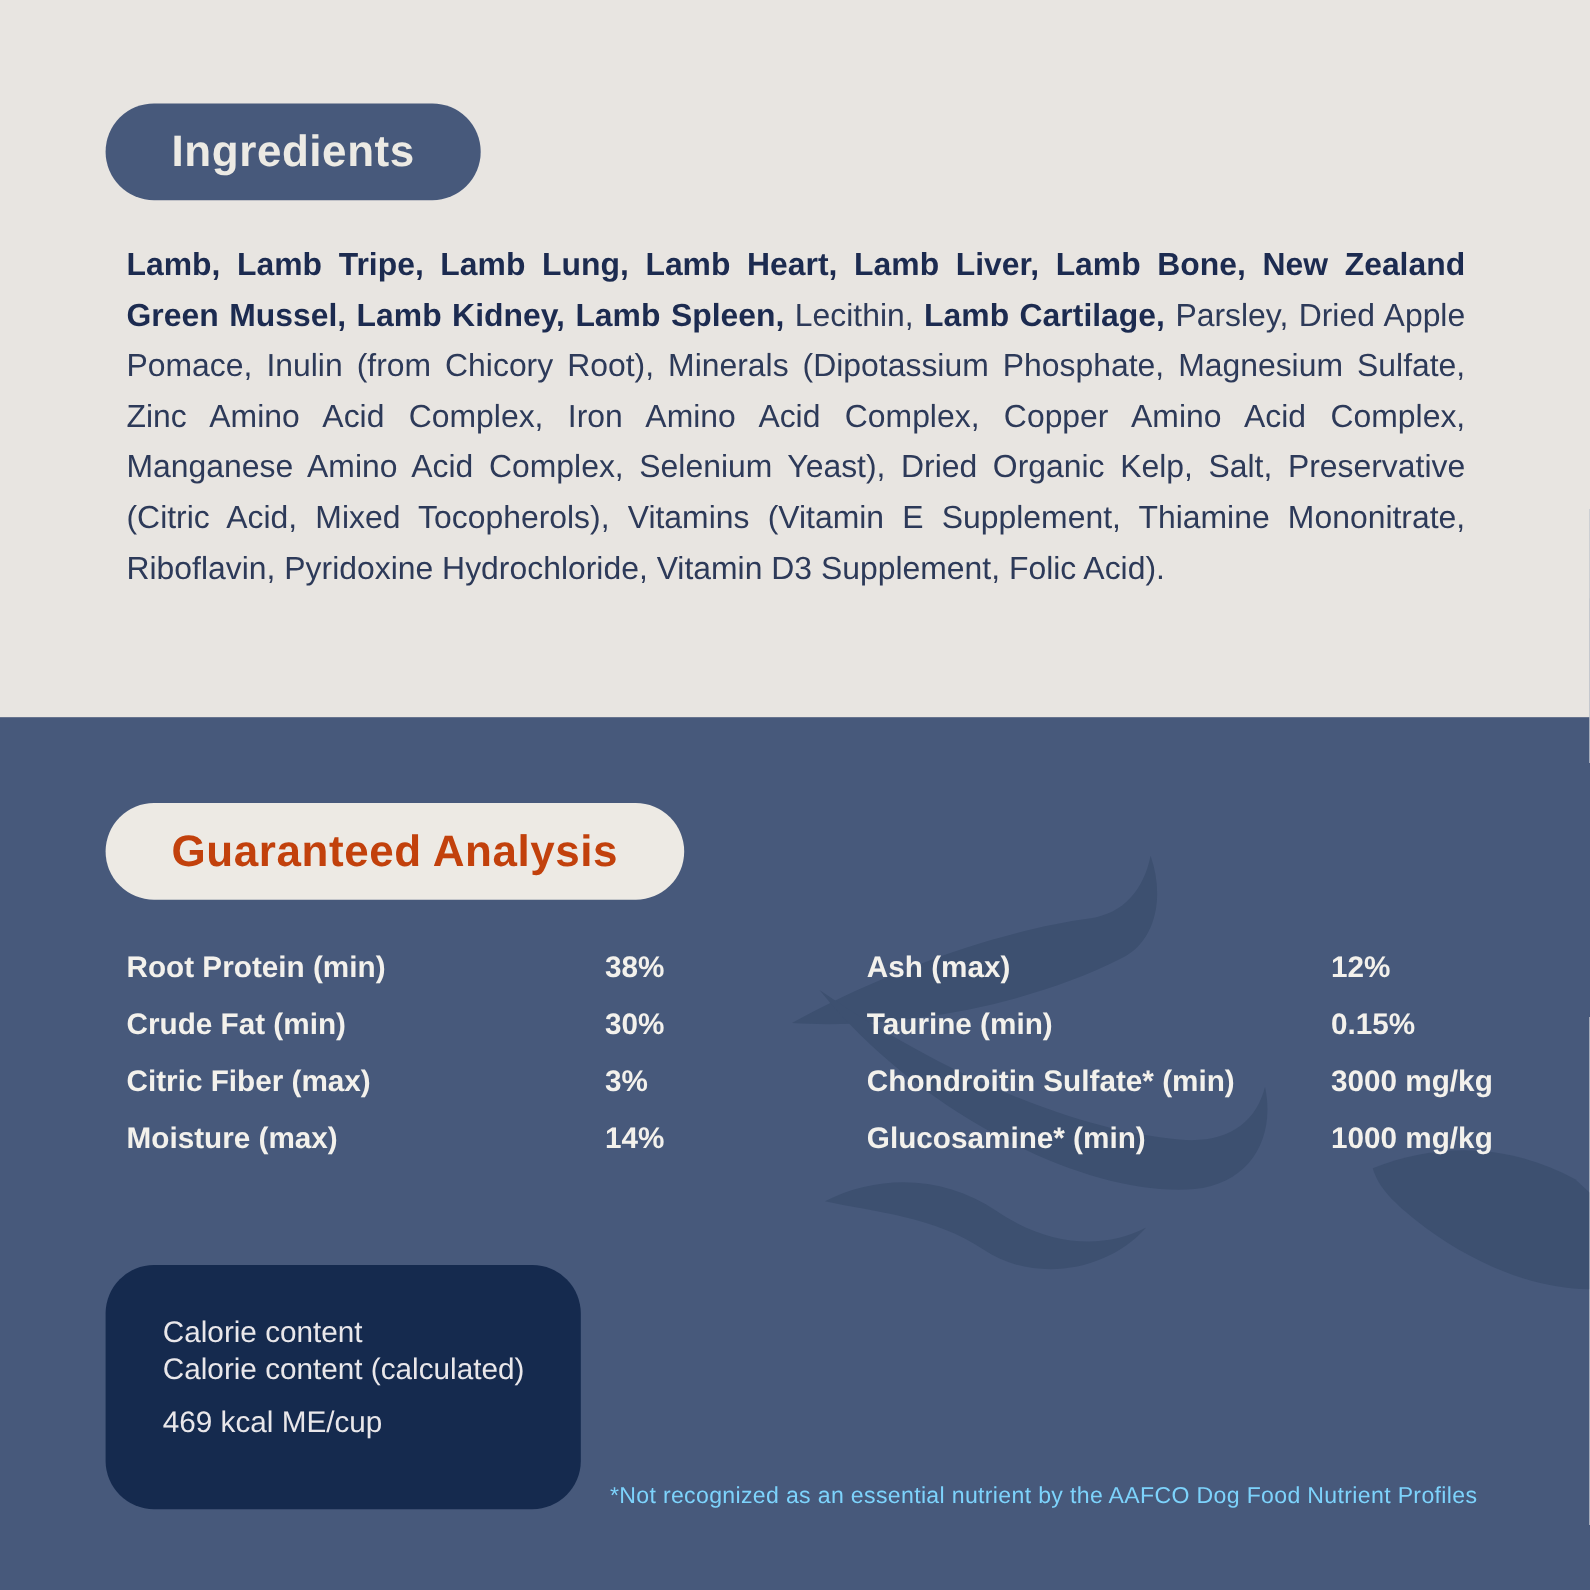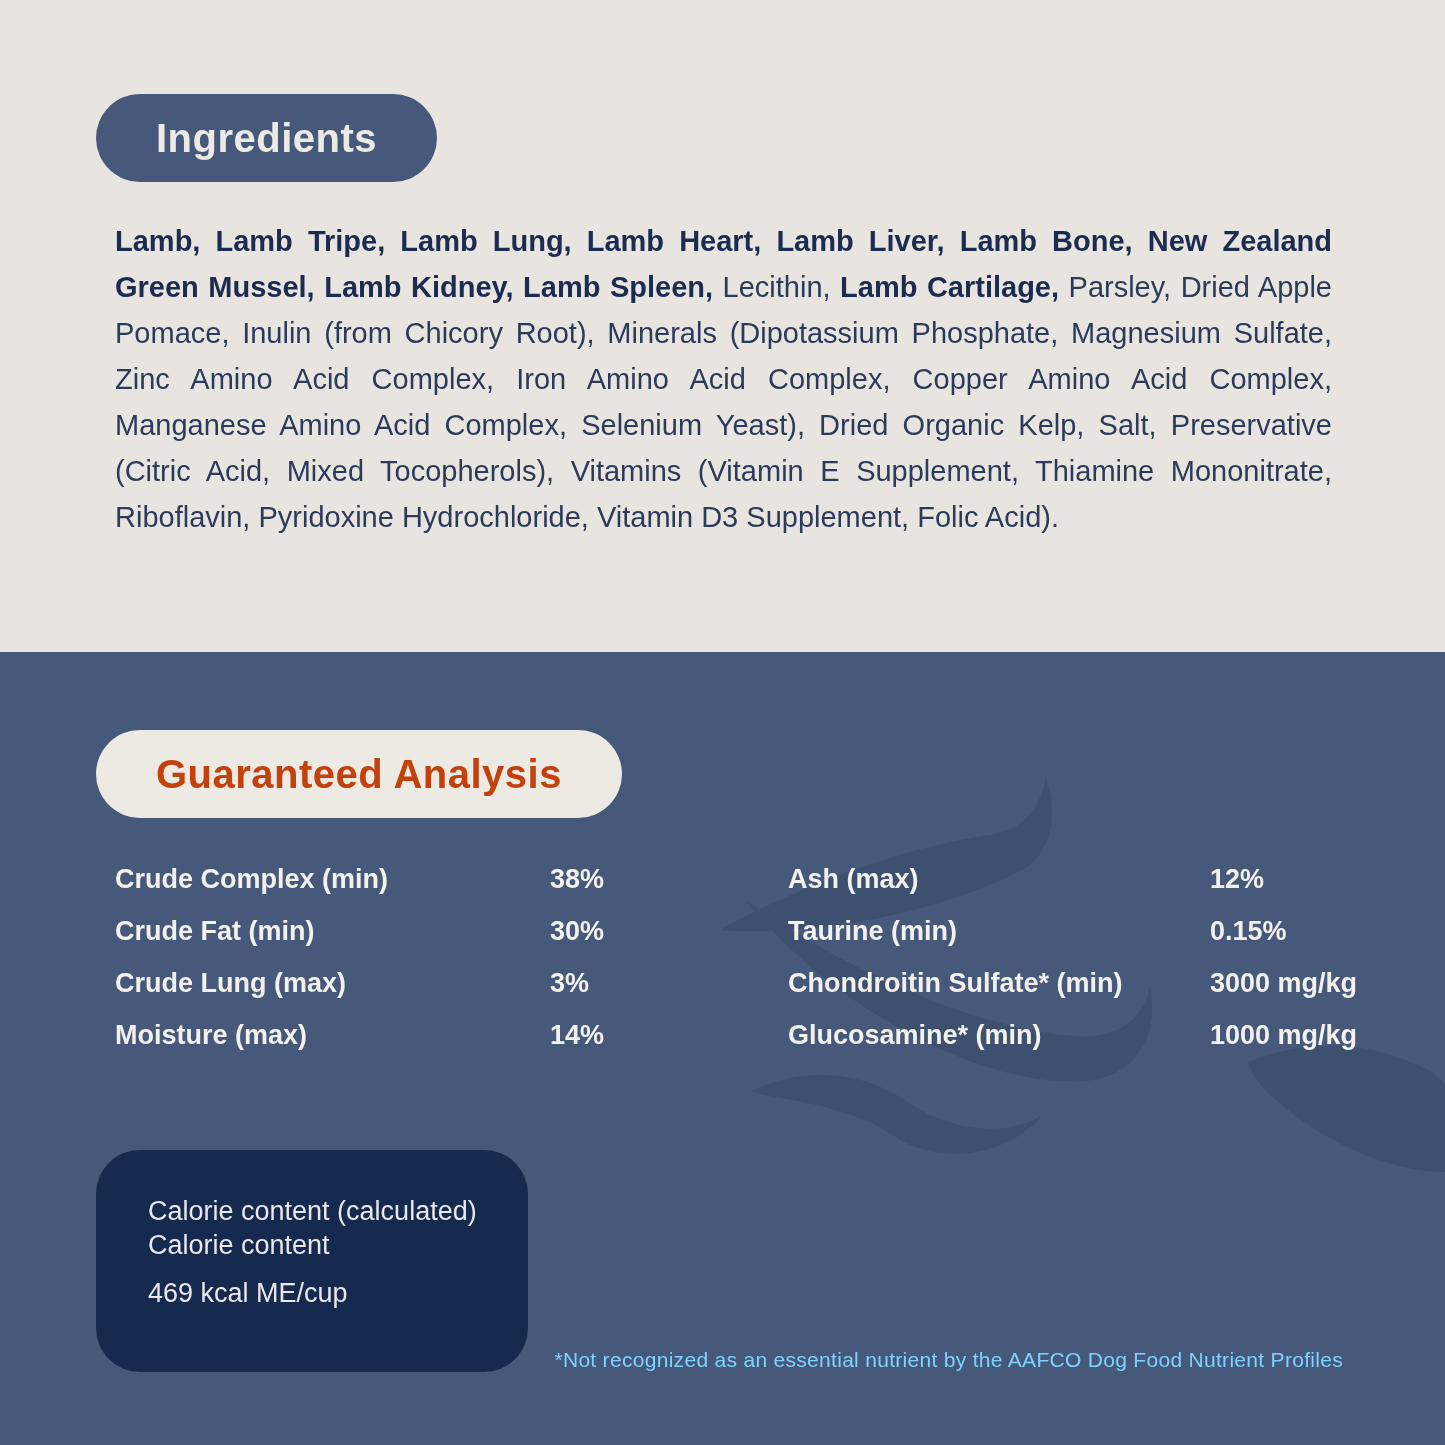--- a/index.html
+++ b/index.html
@@ -69,29 +69,29 @@
                  C 317 416, 250 427, 204 396 C 160 366, 106 362, 60 352 Z"></path>
         <path d="M 558 322 C 620 298, 682 300, 742 332 L 755 344 L 755 432
                  C 698 432, 638 402, 598 370 C 578 354, 563 340, 558 322 Z"></path>
       </g>
     </svg>
 
     <div class="pill ga-pill">Guaranteed Analysis</div>
 
     <div class="ga-col ga-col-left">
         <div class="ga-row">
-          <span class="ga-label">Crude Complex (min)</span>
+          <span class="ga-label">Root Protein (min)</span>
           <span class="ga-value">38%</span>
         </div>
         <div class="ga-row">
           <span class="ga-label">Crude Fat (min)</span>
           <span class="ga-value">30%</span>
         </div>
         <div class="ga-row">
-          <span class="ga-label">Crude Lung (max)</span>
+          <span class="ga-label">Citric Fiber (max)</span>
           <span class="ga-value">3%</span>
         </div>
         <div class="ga-row">
           <span class="ga-label">Moisture (max)</span>
           <span class="ga-value">14%</span>
         </div>
       </div>
     <div class="ga-col ga-col-right">
         <div class="ga-row">
           <span class="ga-label">Ash (max)</span>
@@ -106,22 +106,22 @@
           <span class="ga-value">3000 mg/kg</span>
         </div>
         <div class="ga-row">
           <span class="ga-label">Glucosamine* (min)</span>
           <span class="ga-value">1000 mg/kg</span>
         </div>
       </div>
 
     <div class="calorie-box">
       <div>
+          <div class="calorie-line">Calorie content</div>
           <div class="calorie-line">Calorie content (calculated)</div>
-          <div class="calorie-line">Calorie content</div>
         </div>
       <div class="calorie-gap"></div>
       <div>
           <div class="calorie-line">469 kcal ME/cup</div>
         </div>
     </div>
 
     <div class="footnote">*Not recognized as an essential nutrient by the AAFCO Dog Food Nutrient Profiles</div>
   </div>
 

